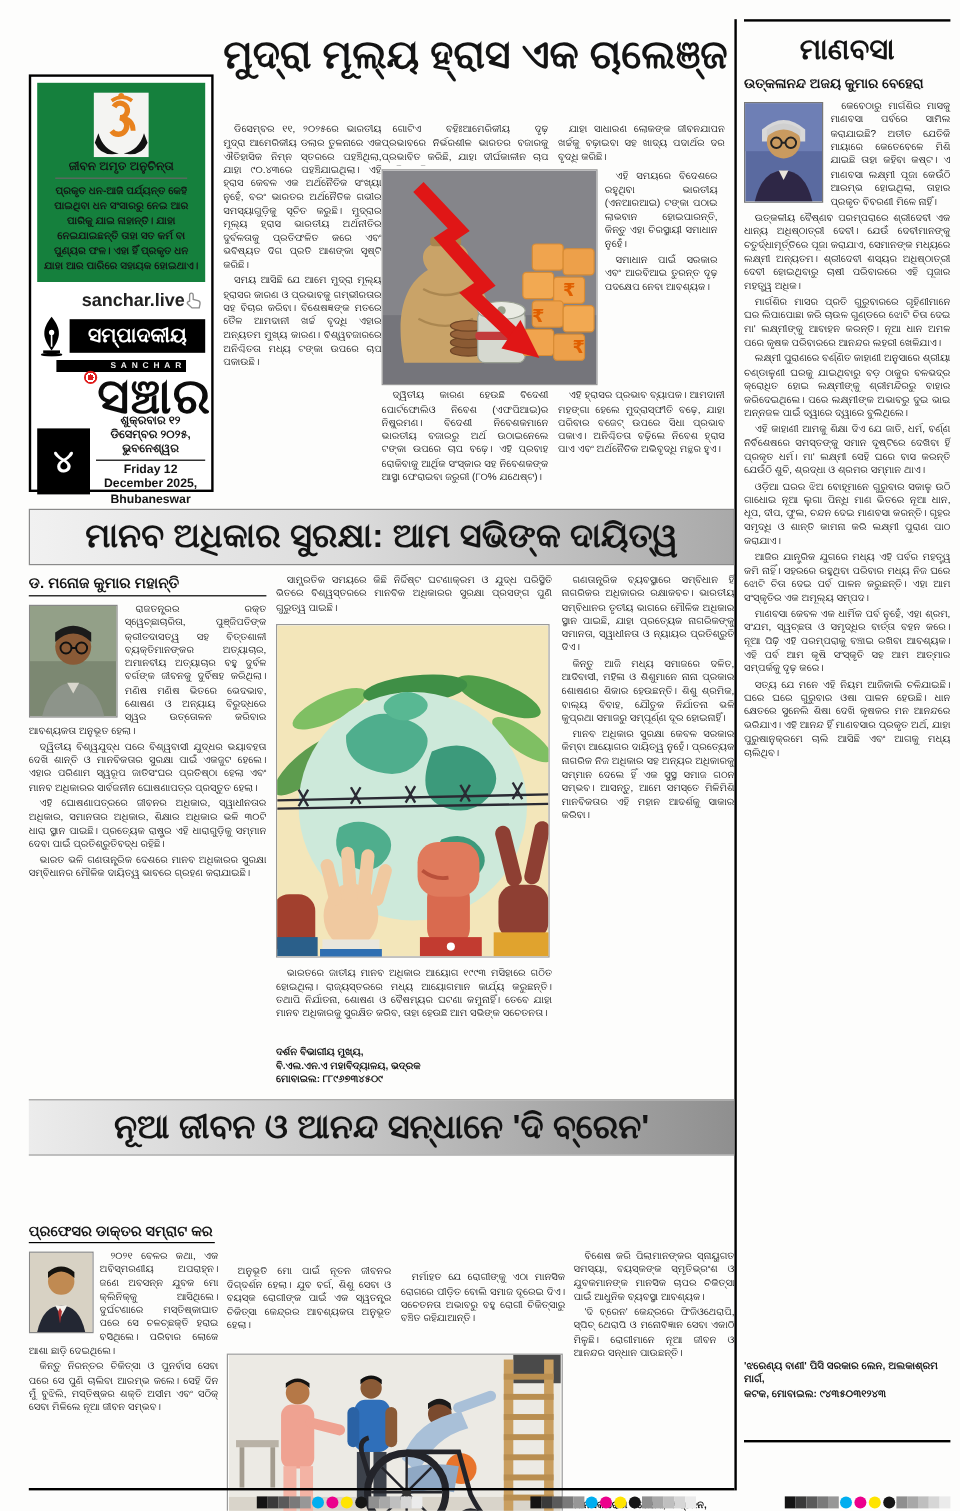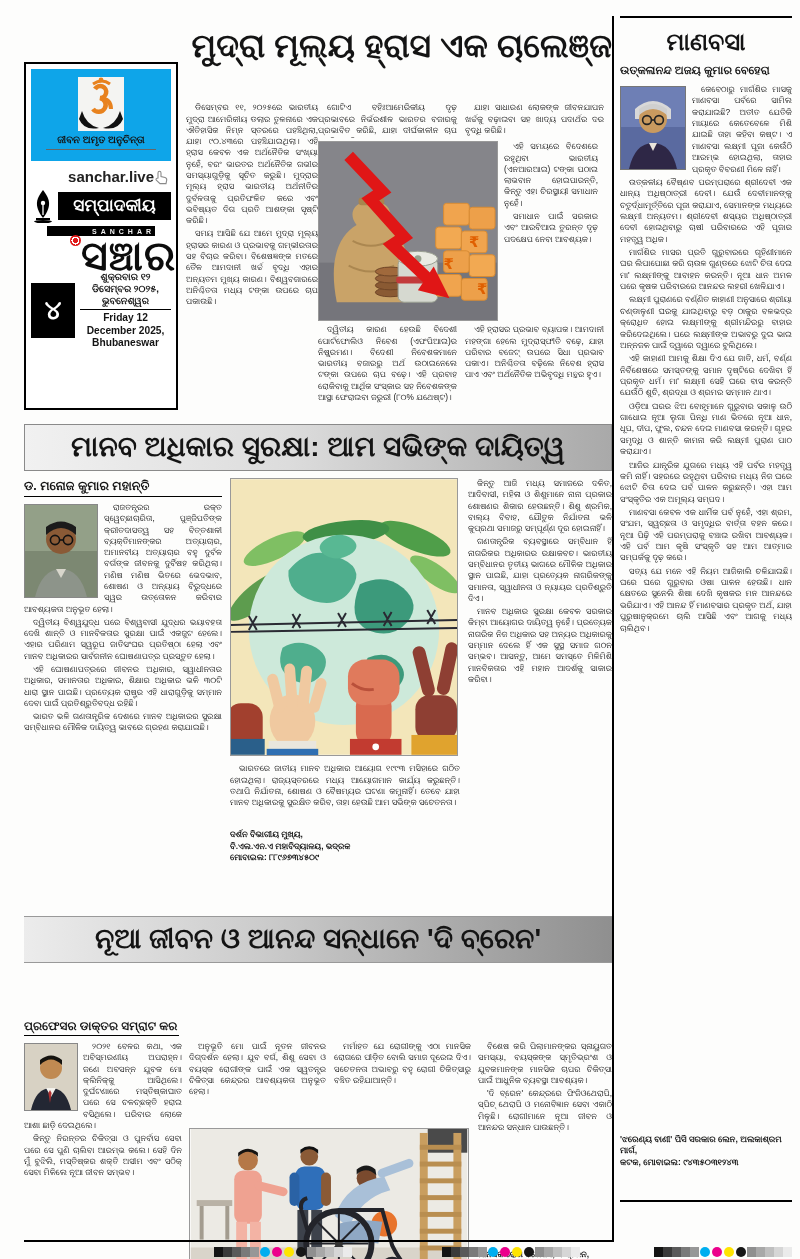--- a/index.html
+++ b/index.html
@@ -5,21 +5,21 @@
   html,body{margin:0;padding:0;}
   body{width:800px;height:1259px;position:relative;background:#fdfdfc;
        font-family:"Liberation Sans","DejaVu Sans",sans-serif;color:#141414;overflow:hidden;}
   .abs{position:absolute;}
   p{margin:0 0 2px 0;text-indent:9px;}
   .just{text-align:justify;}
   .clip{overflow:hidden;}
 
   
   .sidebar{left:24px;top:62px;width:154px;height:348px;border:2px solid #000;box-sizing:border-box;background:#fff;}
-  .devotion{margin:5px;background:#0ea5e9;padding:6px 5px 7px;text-align:center;}
+  .devotion{margin:5px;background:#15803d;padding:6px 5px 7px;text-align:center;}
   .devotion .om{display:block;margin:2px auto 3px;}
   .devotion-title{font-size:10px;font-weight:bold;padding-bottom:3px;border-bottom:1px solid #666;margin:0 10px 4px;}
   .devotion-quote{font-size:8.6px;font-weight:bold;line-height:1.45;text-indent:0;}
   .site-row{margin:7px 8px 4px 0;text-align:right;font-size:15px;font-weight:bold;color:#222;}
   .site-row svg{vertical-align:-3px;}
   .ed-row{display:flex;align-items:center;gap:3px;margin:2px 5px;}
   .ed-label{flex:1;background:#000;color:#fff;font-size:17px;font-weight:bold;text-align:center;padding:4px 0;}
   .mast{position:relative;text-align:right;margin-top:3px;}
   .mast-strip{background:#000;color:#f2f2f2;font-size:7px;letter-spacing:4px;width:72%;margin:0 auto;padding:2px 0 1px;font-weight:bold;}
   .mast-big{font-size:41px;font-weight:800;line-height:1.02;letter-spacing:1px;color:#0c0c0c;}
@@ -36,21 +36,21 @@
   .right-col{left:620px;top:16px;width:172px;height:1186px;border-top:2px solid #000;border-bottom:2px solid #000;box-sizing:border-box;}
   .rc-title{font-size:24px;font-weight:800;text-align:center;margin:10px 0 8px;}
   .rc-byline{font-size:11.3px;font-weight:bold;margin:0 0 7px;}
   .rc-photo{float:left;width:64px;height:82px;margin:2px 6px 2px 0;border:1px solid #777;}
   .rc-body{font-size:8.3px;line-height:1.37;height:1048px;}
   .rc-contact{font-size:8.5px;font-weight:bold;line-height:1.35;margin-top:2px;}
   .rc-contact p{text-indent:0;margin:0;}
 
   
   .art-top{left:186px;top:24px;width:426px;}
-  .art-top h1{font-size:33px;font-weight:800;text-align:right;margin:4px 0 10px;line-height:1.1;}
+  .art-top h1{font-size:33px;font-weight:800;text-align:left;margin:4px 0 10px;line-height:1.1;}
   .t-body{display:flex;gap:0;font-size:8.3px;line-height:1.36;margin-top:38px;}
   .t-col1{width:132px;height:320px;}
   .t-colB{width:286px;}
   .tb-top{display:flex;gap:8px;height:36px;overflow:hidden;}
   .tb-top>div{width:139px;}
   .tb-mid{display:flex;gap:6px;margin:3px 0;}
   .img-frame{border:1px solid #999;box-sizing:border-box;}
   .tb-side{width:94px;height:180px;overflow:hidden;}
   .tb-bot{display:flex;gap:8px;height:98px;overflow:hidden;margin-top:2px;}
   .tb-bot>div{width:139px;}
@@ -76,21 +76,21 @@
   .m-contact p{text-indent:0;margin:0;}
   .m-right{width:144px;height:432px;}
 
   
   .art-bot{left:24px;top:1016px;width:588px;}
   .b-byline{font-size:12px;font-weight:bold;border-bottom:1px solid #000;display:inline-block;padding:3px 2px 2px 0;margin-bottom:5px;}
   .bt-body{display:flex;gap:7px;font-size:8.3px;line-height:1.36;}
   .bt-colA{width:158px;height:250px;}
   .bt-photo{float:left;width:52px;height:66px;margin:2px 5px 1px 0;border:1px solid #888;}
   .bt-colB{width:282px;}
-  .btb-top{display:flex;gap:8px;height:84px;overflow:hidden;}
+  .btb-top{display:flex;gap:8px;height:84px;overflow:hidden;align-items:center;}
   .btb-top>div{width:137px;}
   .bt-colC{width:134px;}
   .c-text{height:196px;overflow:hidden;}
   .b-contact{font-weight:bold;margin-top:12px;}
   .b-contact p{text-indent:0;margin:0;}
   .bottom-rule{left:24px;top:1240px;width:588px;height:2px;background:#000;}
 
   
   .calib{top:1246px;display:flex;align-items:center;height:11px;}
   .sw{display:inline-block;width:9px;height:10px;}
@@ -104,20 +104,21 @@
     <svg class="om" width="46" height="54" viewBox="0 0 46 54">
       <rect width="46" height="54" fill="#f4f4f2"></rect>
       <path d="M15,7 q9,-6 17,0" stroke="#e8821e" stroke-width="3" fill="none"></path>
       <circle cx="23" cy="3" r="2.4" fill="#e8821e"></circle>
       <path d="M17,12 a6,6 0 1 1 5,9 a7,7 0 1 1 -7,11" stroke="#e8821e" stroke-width="4.5" fill="none"></path>
       <path d="M22,21 q11,1 11,11" stroke="#e8821e" stroke-width="4" fill="none"></path>
       <path d="M4,34 q4,14 17,17 q-15,3 -20,-9 z" fill="#111"></path>
       <path d="M42,34 q-4,14 -17,17 q15,3 20,-9 z" fill="#111"></path>
     </svg>
     <div class="devotion-title">ଜୀବନ ଅମୃତ ଅନୁଚିନ୍ତା</div>
+    <div class="devotion-quote">ପ୍ରକୃତ ଧନ-ଆଜି ପର୍ଯ୍ୟନ୍ତ କେହି ପାଇଥିବା ଧନ ସଂସାରରୁ ନେଇ ଆର ପାରିକୁ ଯାଇ ନାହାନ୍ତି। ଯାହା ନେଇଯାଇଛନ୍ତି ତାହା ସତ କର୍ମ ବା ପୁଣ୍ୟର ଫଳ। ଏହା ହିଁ ପ୍ରକୃତ ଧନ ଯାହା ଆର ପାରିରେ ସହାୟକ ହୋଇଥାଏ।</div>
   </div>
   <div class="site-row">
     <span>sanchar.live</span><svg width="14" height="15" viewBox="0 0 14 15">
         <path d="M4,8 V3 Q4,1.3 5.5,1.3 Q7,1.3 7,3 V6.5 L11,7.5 Q13,8 12.7,10.2 L12,13.6 H6 L2.3,10.2 Q1.2,8.8 4,8 Z" fill="#fff" stroke="#8a8a8a" stroke-width="1.1"></path>
       </svg>
   </div>
   <div class="ed-row">
     <svg width="24" height="34" viewBox="0 0 24 34">
       <path d="M12,1 C18,9 22,16 12,29 C2,16 6,9 12,1 Z" fill="#000"></path>
       <circle cx="12" cy="14" r="2.2" fill="#fff"></circle>
@@ -269,20 +270,23 @@
         </svg>
         <div>
             <p>ରାଜତନ୍ତ୍ରର ରକ୍ତ ସ୍ୱେଚ୍ଛାଚାରିତା, ପୁଞ୍ଜିପତିଙ୍କ କ୍ରୀତଦାସତ୍ୱ ସହ ବିତ୍ତଶାଳୀ ବ୍ୟକ୍ତିମାନଙ୍କର ଅତ୍ୟାଚାର, ଅମାନବୀୟ ଅତ୍ୟାଚାର ବହୁ ଦୁର୍ବଳ ବର୍ଗଙ୍କ ଜୀବନକୁ ଦୁର୍ବିଷହ କରିଥିଲା। ମଣିଷ ମଣିଷ ଭିତରେ ଭେଦଭାବ, ଶୋଷଣ ଓ ଅନ୍ୟାୟ ବିରୁଦ୍ଧରେ ସ୍ୱର ଉତ୍ତୋଳନ କରିବାର ଆବଶ୍ୟକତା ଅନୁଭୂତ ହେଲା।</p>
             <p>ଦ୍ୱିତୀୟ ବିଶ୍ୱଯୁଦ୍ଧ ପରେ ବିଶ୍ୱବାସୀ ଯୁଦ୍ଧର ଭୟାବହତା ଦେଖି ଶାନ୍ତି ଓ ମାନବିକତାର ସୁରକ୍ଷା ପାଇଁ ଏକଜୁଟ ହେଲେ। ଏହାର ପରିଣାମ ସ୍ୱରୂପ ଜାତିସଂଘର ପ୍ରତିଷ୍ଠା ହେଲା ଏବଂ ମାନବ ଅଧିକାରର ସାର୍ବଜନୀନ ଘୋଷଣାପତ୍ର ପ୍ରସ୍ତୁତ ହେଲା।</p>
             <p>ଏହି ଘୋଷଣାପତ୍ରରେ ଜୀବନର ଅଧିକାର, ସ୍ୱାଧୀନତାର ଅଧିକାର, ସମାନତାର ଅଧିକାର, ଶିକ୍ଷାର ଅଧିକାର ଭଳି ୩୦ଟି ଧାରା ସ୍ଥାନ ପାଇଛି। ପ୍ରତ୍ୟେକ ରାଷ୍ଟ୍ର ଏହି ଧାରାଗୁଡ଼ିକୁ ସମ୍ମାନ ଦେବା ପାଇଁ ପ୍ରତିଶ୍ରୁତିବଦ୍ଧ ରହିଛି।</p>
             <p>ଭାରତ ଭଳି ଗଣତାନ୍ତ୍ରିକ ଦେଶରେ ମାନବ ଅଧିକାରର ସୁରକ୍ଷା ସମ୍ବିଧାନର ମୌଳିକ ଦାୟିତ୍ୱ ଭାବରେ ଗ୍ରହଣ କରାଯାଇଛି।</p>
           </div>
       </div>
     </div>
     <div class="m-center">
+      <div class="m-pre just">
+          <p>ସାମ୍ପ୍ରତିକ ସମୟରେ କିଛି ନିର୍ଦ୍ଦିଷ୍ଟ ଘଟଣାକ୍ରମ ଓ ଯୁଦ୍ଧ ପରିସ୍ଥିତି ଭିତରେ ବିଶ୍ୱସ୍ତରରେ ମାନବିକ ଅଧିକାରର ସୁରକ୍ଷା ପ୍ରସଙ୍ଗ ପୁଣି ଗୁରୁତ୍ୱ ପାଇଛି।</p>
+        </div>
       <svg class="img-frame" width="228" height="278" viewBox="0 0 228 278">
         <rect width="228" height="278" fill="#f3e6ba"></rect>
         <g>
           <ellipse cx="26" cy="118" rx="36" ry="12" fill="#5d9c4e" transform="rotate(-40 26 118)"></ellipse>
           <ellipse cx="44" cy="70" rx="34" ry="11" fill="#7fbf63" transform="rotate(-25 44 70)"></ellipse>
           <ellipse cx="186" cy="60" rx="38" ry="12" fill="#4f9e49" transform="rotate(22 186 60)"></ellipse>
           <ellipse cx="206" cy="96" rx="30" ry="10" fill="#7fbf63" transform="rotate(35 206 96)"></ellipse>
           <ellipse cx="116" cy="54" rx="44" ry="12" fill="#3f8f46" transform="rotate(-6 116 54)"></ellipse>
         </g>
         <circle cx="114" cy="152" r="96" fill="#cde9da"></circle>
@@ -322,22 +326,22 @@
       <div class="m-post just">
           <p>ଭାରତରେ ଜାତୀୟ ମାନବ ଅଧିକାର ଆୟୋଗ ୧୯୯୩ ମସିହାରେ ଗଠିତ ହୋଇଥିଲା। ରାଜ୍ୟସ୍ତରରେ ମଧ୍ୟ ଆୟୋଗମାନ କାର୍ଯ୍ୟ କରୁଛନ୍ତି। ତଥାପି ନିର୍ଯାତନା, ଶୋଷଣ ଓ ବୈଷମ୍ୟର ଘଟଣା କମୁନାହିଁ। ତେବେ ଯାହା ମାନବ ଅଧିକାରକୁ ସୁରକ୍ଷିତ କରିବ, ତାହା ହେଉଛି ଆମ ସଭିଙ୍କ ସଚେତନତା।</p>
         </div>
       <div class="m-contact">
           <p>ଦର୍ଶନ ବିଭାଗୀୟ ମୁଖ୍ୟ,</p>
           <p>ବି.ଏଲ.ଏନ.ଏ ମହାବିଦ୍ୟାଳୟ, ଭଦ୍ରକ</p>
           <p>ମୋବାଇଲ: ୮୮୯୬୭୩୪୫୦୯</p>
         </div>
     </div>
     <div class="m-right just clip">
+        <p>ଗଣତାନ୍ତ୍ରିକ ବ୍ୟବସ୍ଥାରେ ସମ୍ବିଧାନ ହିଁ ନାଗରିକର ଅଧିକାରର ରକ୍ଷାକବଚ। ଭାରତୀୟ ସମ୍ବିଧାନର ତୃତୀୟ ଭାଗରେ ମୌଳିକ ଅଧିକାର ସ୍ଥାନ ପାଇଛି, ଯାହା ପ୍ରତ୍ୟେକ ନାଗରିକଙ୍କୁ ସମାନତା, ସ୍ୱାଧୀନତା ଓ ନ୍ୟାୟର ପ୍ରତିଶ୍ରୁତି ଦିଏ।</p>
         <p>କିନ୍ତୁ ଆଜି ମଧ୍ୟ ସମାଜରେ ଦଳିତ, ଆଦିବାସୀ, ମହିଳା ଓ ଶିଶୁମାନେ ନାନା ପ୍ରକାର ଶୋଷଣର ଶିକାର ହେଉଛନ୍ତି। ଶିଶୁ ଶ୍ରମିକ, ବାଲ୍ୟ ବିବାହ, ଯୌତୁକ ନିର୍ଯାତନା ଭଳି କୁପ୍ରଥା ସମାଜରୁ ସମ୍ପୂର୍ଣ୍ଣ ଦୂର ହୋଇନାହିଁ।</p>
-        <p>ଗଣତାନ୍ତ୍ରିକ ବ୍ୟବସ୍ଥାରେ ସମ୍ବିଧାନ ହିଁ ନାଗରିକର ଅଧିକାରର ରକ୍ଷାକବଚ। ଭାରତୀୟ ସମ୍ବିଧାନର ତୃତୀୟ ଭାଗରେ ମୌଳିକ ଅଧିକାର ସ୍ଥାନ ପାଇଛି, ଯାହା ପ୍ରତ୍ୟେକ ନାଗରିକଙ୍କୁ ସମାନତା, ସ୍ୱାଧୀନତା ଓ ନ୍ୟାୟର ପ୍ରତିଶ୍ରୁତି ଦିଏ।</p>
         <p>ମାନବ ଅଧିକାର ସୁରକ୍ଷା କେବଳ ସରକାର କିମ୍ବା ଆୟୋଗର ଦାୟିତ୍ୱ ନୁହେଁ। ପ୍ରତ୍ୟେକ ନାଗରିକ ନିଜ ଅଧିକାର ସହ ଅନ୍ୟର ଅଧିକାରକୁ ସମ୍ମାନ ଦେଲେ ହିଁ ଏକ ସୁସ୍ଥ ସମାଜ ଗଠନ ସମ୍ଭବ। ଆସନ୍ତୁ, ଆମେ ସମସ୍ତେ ମିଳିମିଶି ମାନବିକତାର ଏହି ମହାନ ଆଦର୍ଶକୁ ସାକାର କରିବା।</p>
       </div>
   </div>
 </div>
 
 <div class="abs banner banner2">
   <span>ନୂଆ ଜୀବନ ଓ ଆନନ୍ଦ ସନ୍ଧାନେ 'ଦି ବ୍ରେନ'</span>
 </div>
 <div class="abs art-bot">
   <div class="b-byline">ପ୍ରଫେସର ଡାକ୍ତର ସମ୍ରାଟ କର</div>

